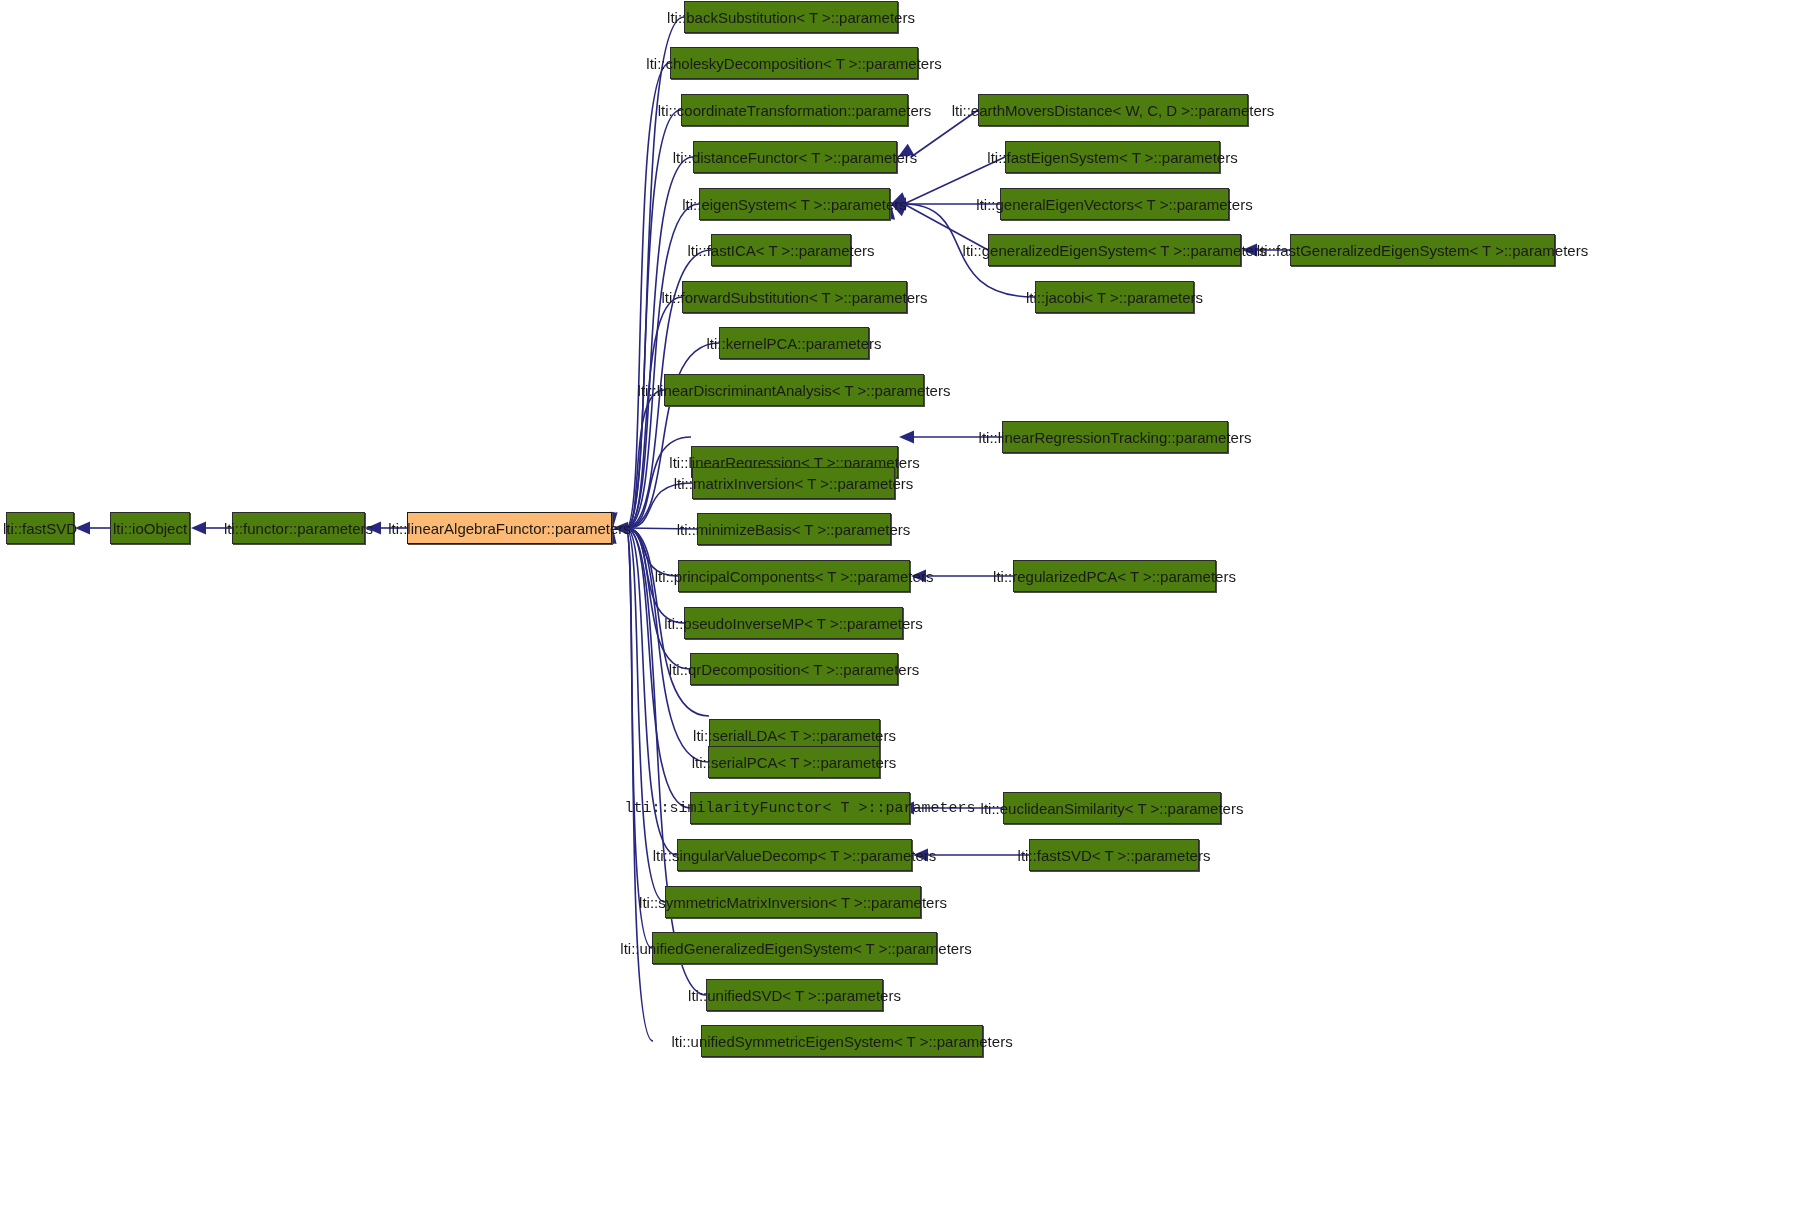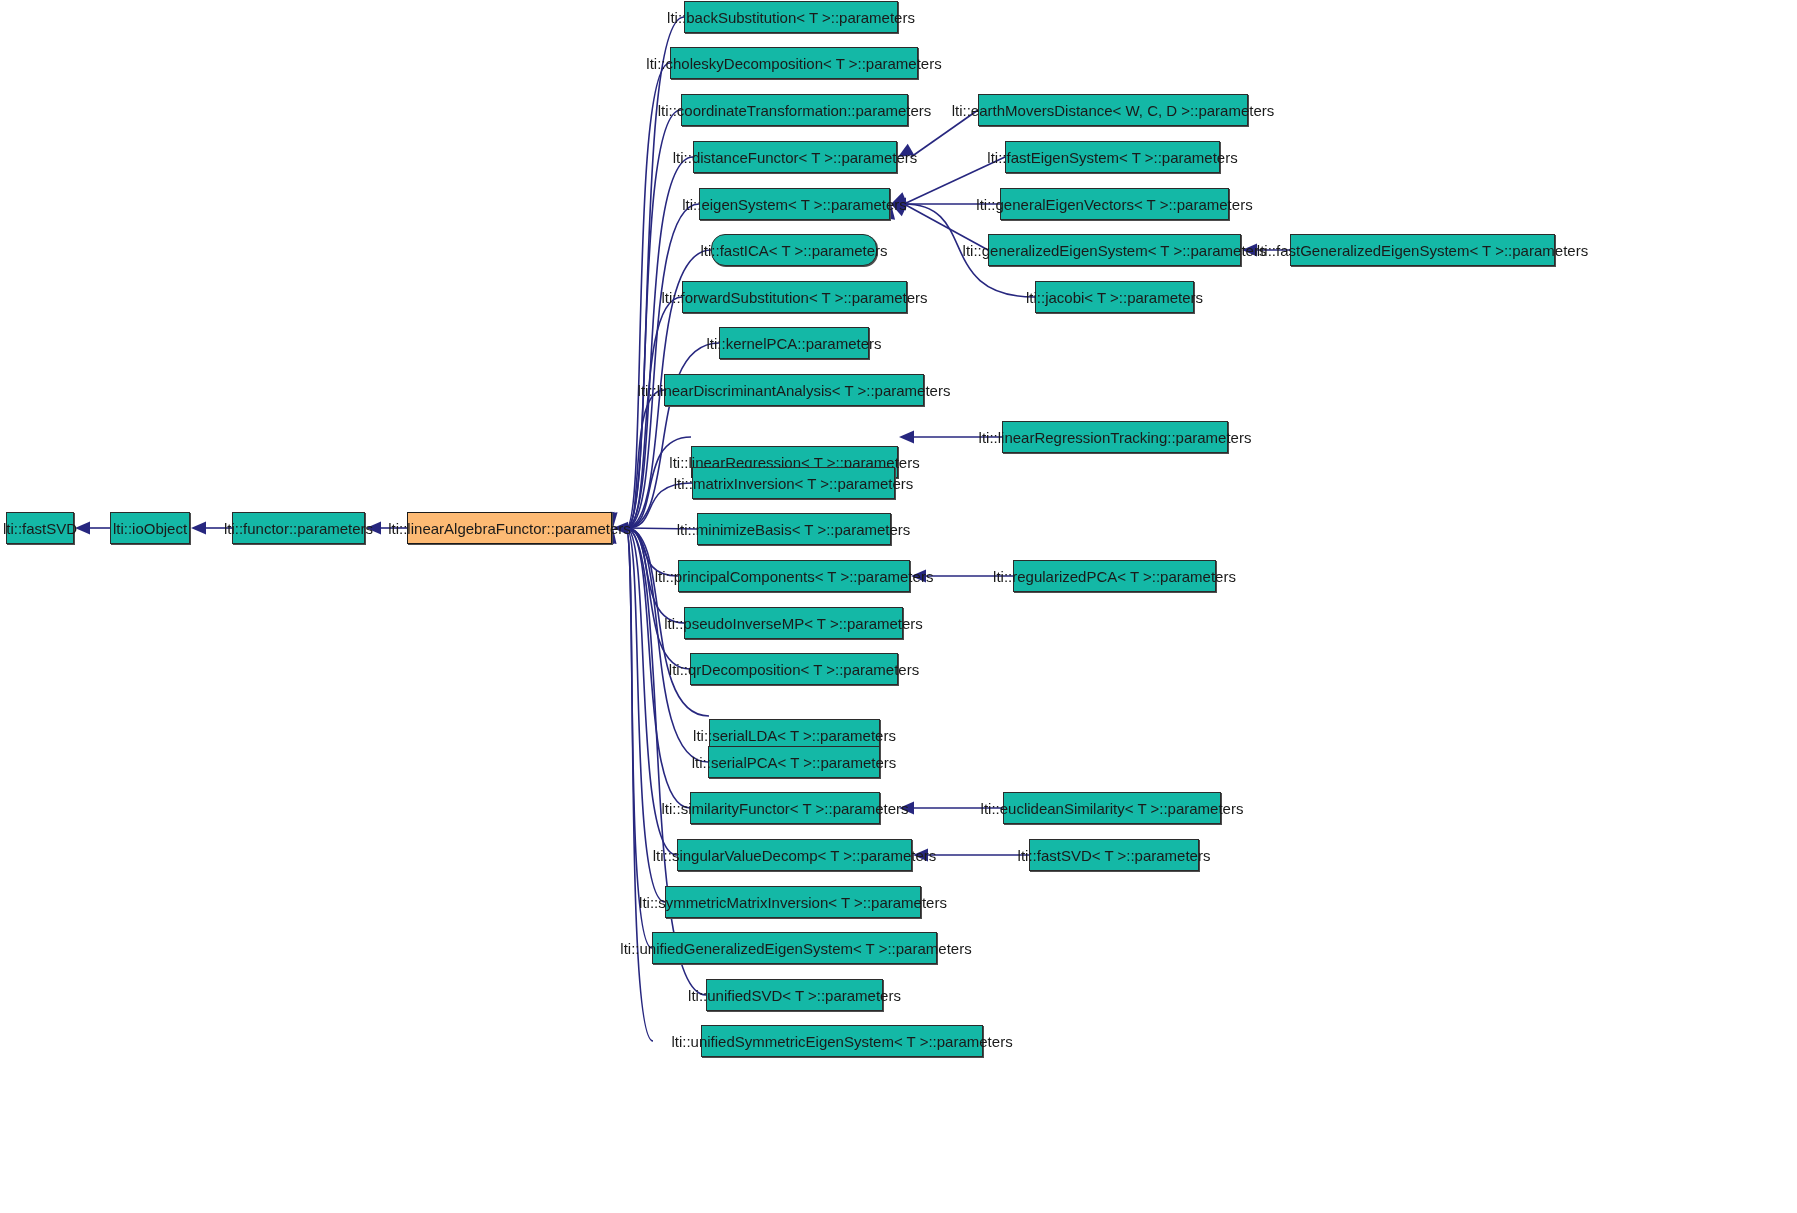--- a/index.html
+++ b/index.html
@@ -21,21 +21,21 @@
     left: 0;
     top: 0;
     width: 1797px;
     height: 1213px;
     pointer-events: none;
   }
   .node {
     position: absolute;
     box-sizing: border-box;
     border: 1px solid #2b2b2b;
-    background: #14b8a6;
+    background: #4d7c0f;
     color: #1a1a1a;
     font-size: 15px;
     line-height: 1;
     white-space: nowrap;
     display: flex;
     align-items: center;
     justify-content: center;
     height: 32px;
     padding: 0 9px;
     box-shadow: 1px 1px 0 0 #4d4d4d;
@@ -127,33 +127,33 @@
   <div id="node-layer">
       <div class="node" style="left: 6px; top: 512px; width: 68px;">lti::fastSVD</div>
       <div class="node" style="left: 110px; top: 512px; width: 80px;">lti::ioObject</div>
       <div class="node" style="left: 232px; top: 512px; width: 133px;">lti::functor::parameters</div>
       <div class="node current" style="left: 407px; top: 512px; width: 205px;">lti::linearAlgebraFunctor::parameters</div>
       <div class="node" style="left: 684px; top: 1px; width: 214px;">lti::backSubstitution&lt; T &gt;::parameters</div>
       <div class="node" style="left: 670px; top: 47px; width: 248px;">lti::choleskyDecomposition&lt; T &gt;::parameters</div>
       <div class="node" style="left: 681px; top: 94px; width: 227px;">lti::coordinateTransformation::parameters</div>
       <div class="node" style="left: 693px; top: 141px; width: 204px;">lti::distanceFunctor&lt; T &gt;::parameters</div>
       <div class="node" style="left: 699px; top: 188px; width: 191px;">lti::eigenSystem&lt; T &gt;::parameters</div>
-      <div class="node" style="left: 711px; top: 234px; width: 166px; border-radius: 14px;">lti::fastICA&lt; T &gt;::parameters</div>
+      <div class="node" style="left: 711px; top: 234px; width: 140px;">lti::fastICA&lt; T &gt;::parameters</div>
       <div class="node" style="left: 682px; top: 281px; width: 225px;">lti::forwardSubstitution&lt; T &gt;::parameters</div>
       <div class="node" style="left: 719px; top: 327px; width: 150px;">lti::kernelPCA::parameters</div>
       <div class="node" style="left: 664px; top: 374px; width: 260px;">lti::linearDiscriminantAnalysis&lt; T &gt;::parameters</div>
       <div class="node" style="left: 691px; top: 446px; width: 207px;">lti::linearRegression&lt; T &gt;::parameters</div>
       <div class="node" style="left: 692px; top: 467px; width: 203px;">lti::matrixInversion&lt; T &gt;::parameters</div>
       <div class="node" style="left: 697px; top: 513px; width: 194px; padding-left: 8px;">lti::minimizeBasis&lt; T &gt;::parameters</div>
       <div class="node" style="left: 678px; top: 560px; width: 232px;">lti::principalComponents&lt; T &gt;::parameters</div>
       <div class="node" style="left: 684px; top: 607px; width: 219px;">lti::pseudoInverseMP&lt; T &gt;::parameters</div>
       <div class="node" style="left: 690px; top: 653px; width: 208px;">lti::qrDecomposition&lt; T &gt;::parameters</div>
       <div class="node" style="left: 709px; top: 700px; width: 171px; margin-top: 19px;">lti::serialLDA&lt; T &gt;::parameters</div>
       <div class="node" style="left: 708px; top: 746px; width: 172px;">lti::serialPCA&lt; T &gt;::parameters</div>
-      <div class="node" style="left: 690px; top: 792px; width: 190px;">lti::similarityFunctor&lt; T &gt;::parameters</div>
+      <div class="node" style="left: 690px; top: 792px; width: 220px; font-family: Liberation Mono, monospace;">lti::similarityFunctor&lt; T &gt;::parameters</div>
       <div class="node" style="left: 677px; top: 839px; width: 235px;">lti::singularValueDecomp&lt; T &gt;::parameters</div>
       <div class="node" style="left: 665px; top: 886px; width: 256px;">lti::symmetricMatrixInversion&lt; T &gt;::parameters</div>
       <div class="node" style="left: 652px; top: 932px; width: 285px; padding-left: 12px;">lti::unifiedGeneralizedEigenSystem&lt; T &gt;::parameters</div>
       <div class="node" style="left: 706px; top: 979px; width: 177px;">lti::unifiedSVD&lt; T &gt;::parameters</div>
       <div class="node" style="left: 653px; top: 1025px; width: 282px; margin-left: 48px;">lti::unifiedSymmetricEigenSystem&lt; T &gt;::parameters</div>
       <div class="node" style="left: 978px; top: 94px; width: 270px;">lti::earthMoversDistance&lt; W, C, D &gt;::parameters</div>
       <div class="node" style="left: 1005px; top: 141px; width: 215px;">lti::fastEigenSystem&lt; T &gt;::parameters</div>
       <div class="node" style="left: 1000px; top: 188px; width: 229px;">lti::generalEigenVectors&lt; T &gt;::parameters</div>
       <div class="node" style="left: 988px; top: 234px; width: 253px;">lti::generalizedEigenSystem&lt; T &gt;::parameters</div>
       <div class="node" style="left: 1035px; top: 281px; width: 159px;">lti::jacobi&lt; T &gt;::parameters</div>

